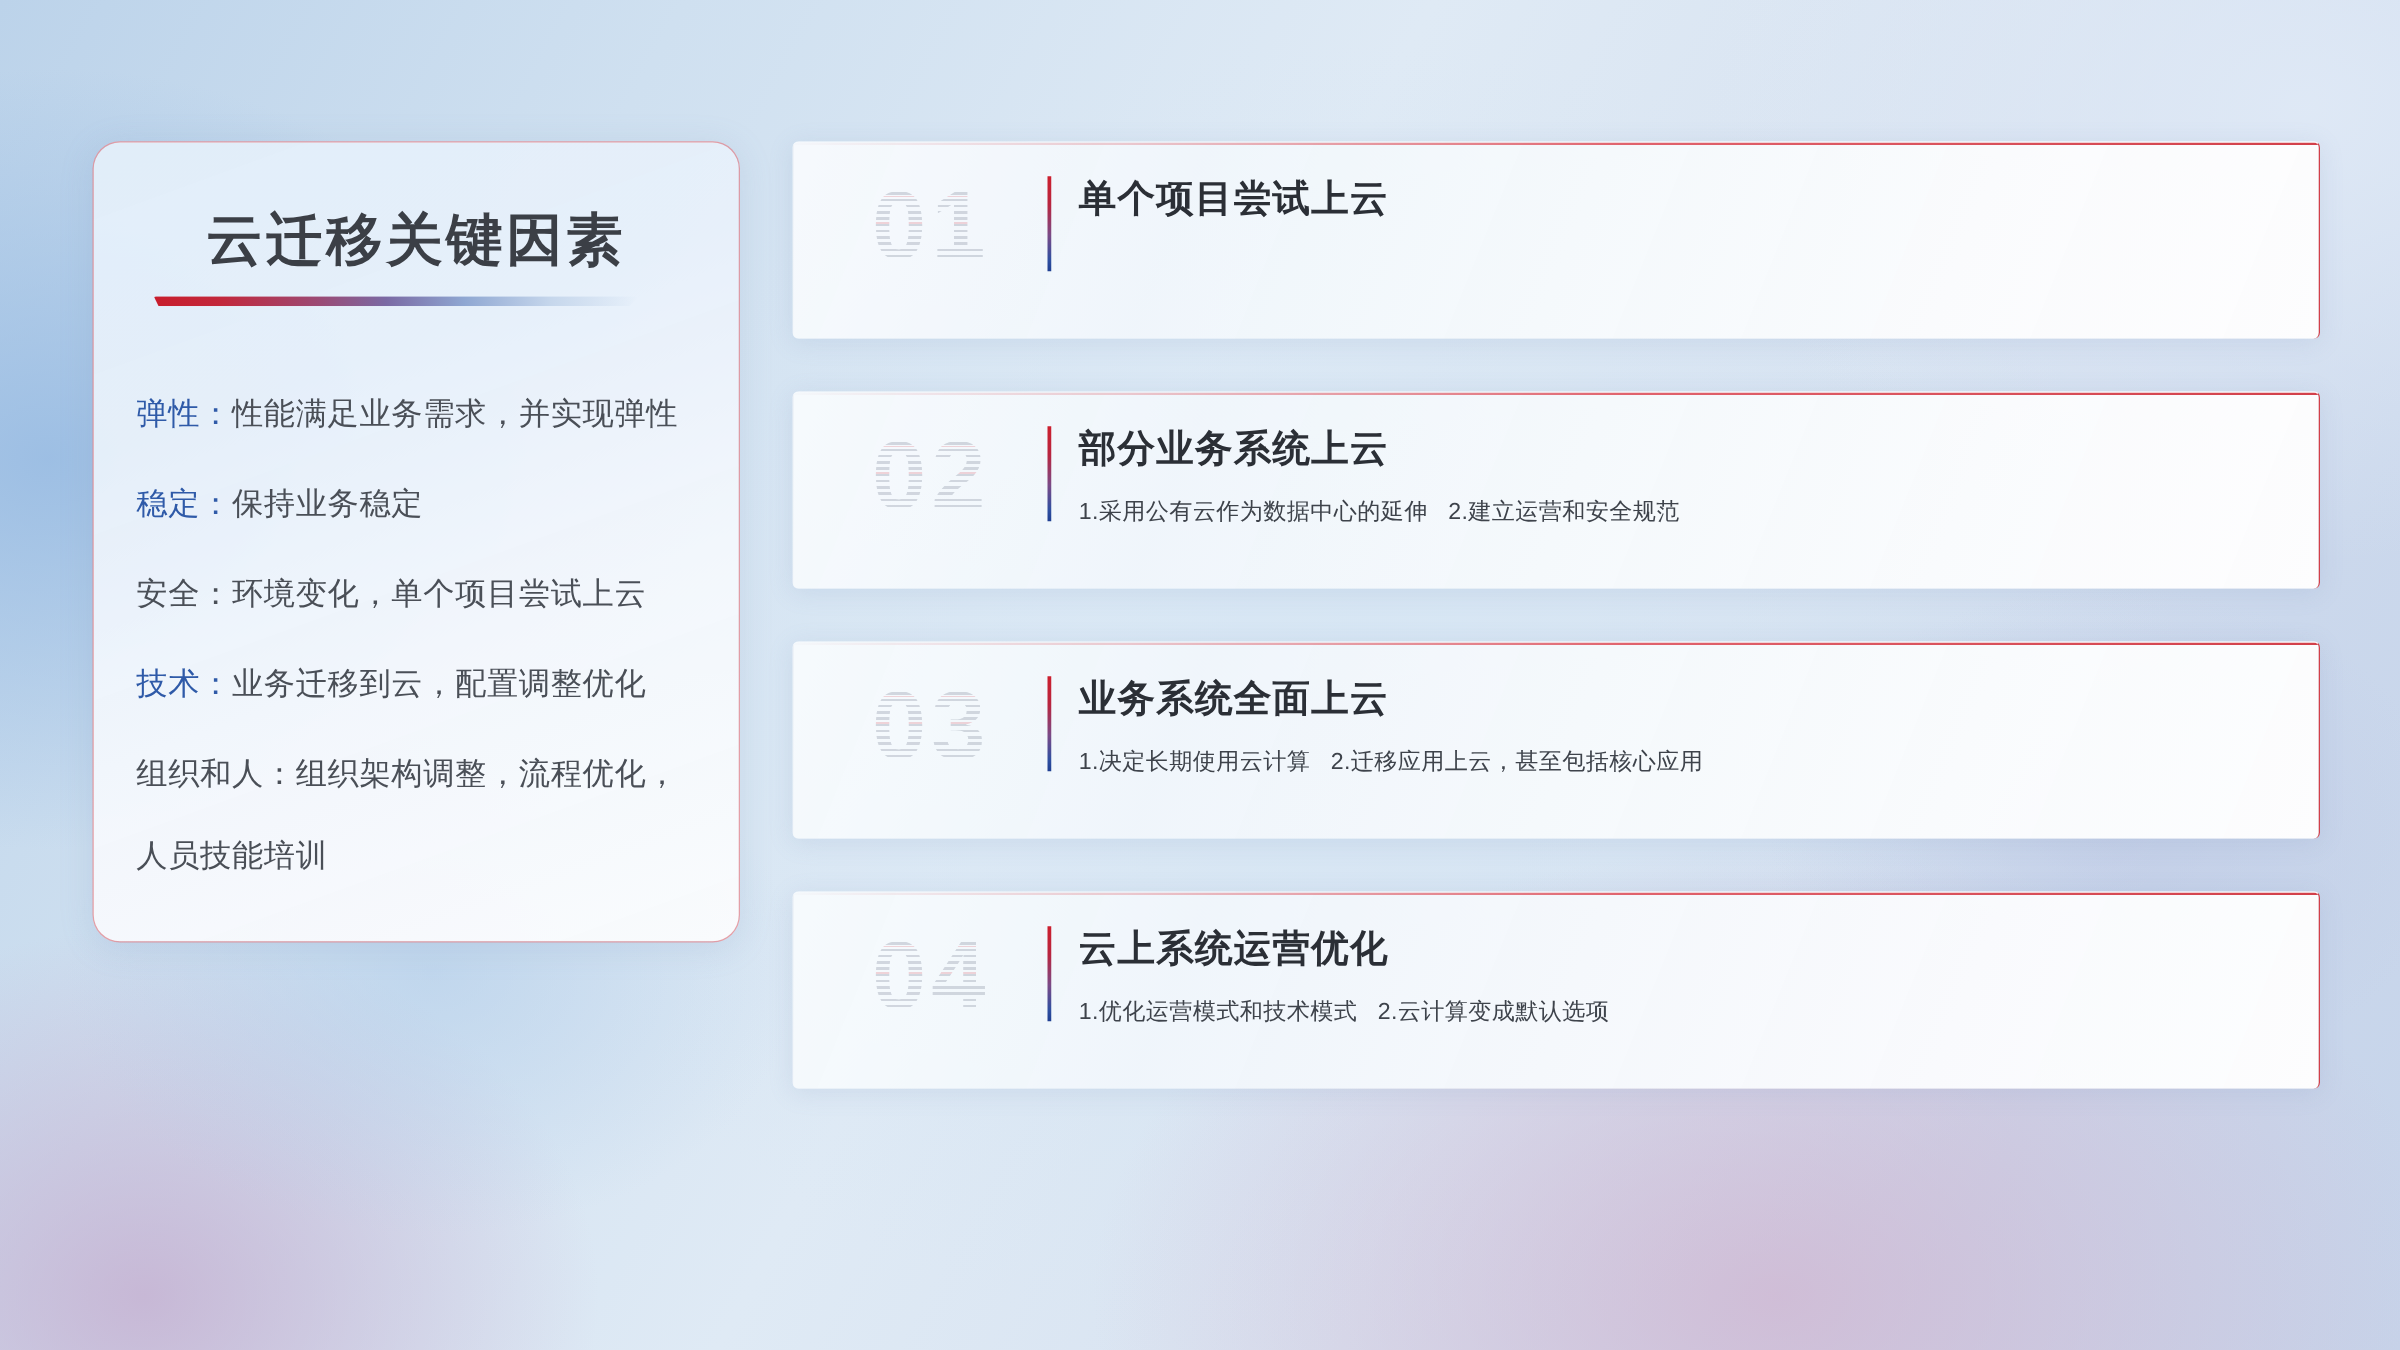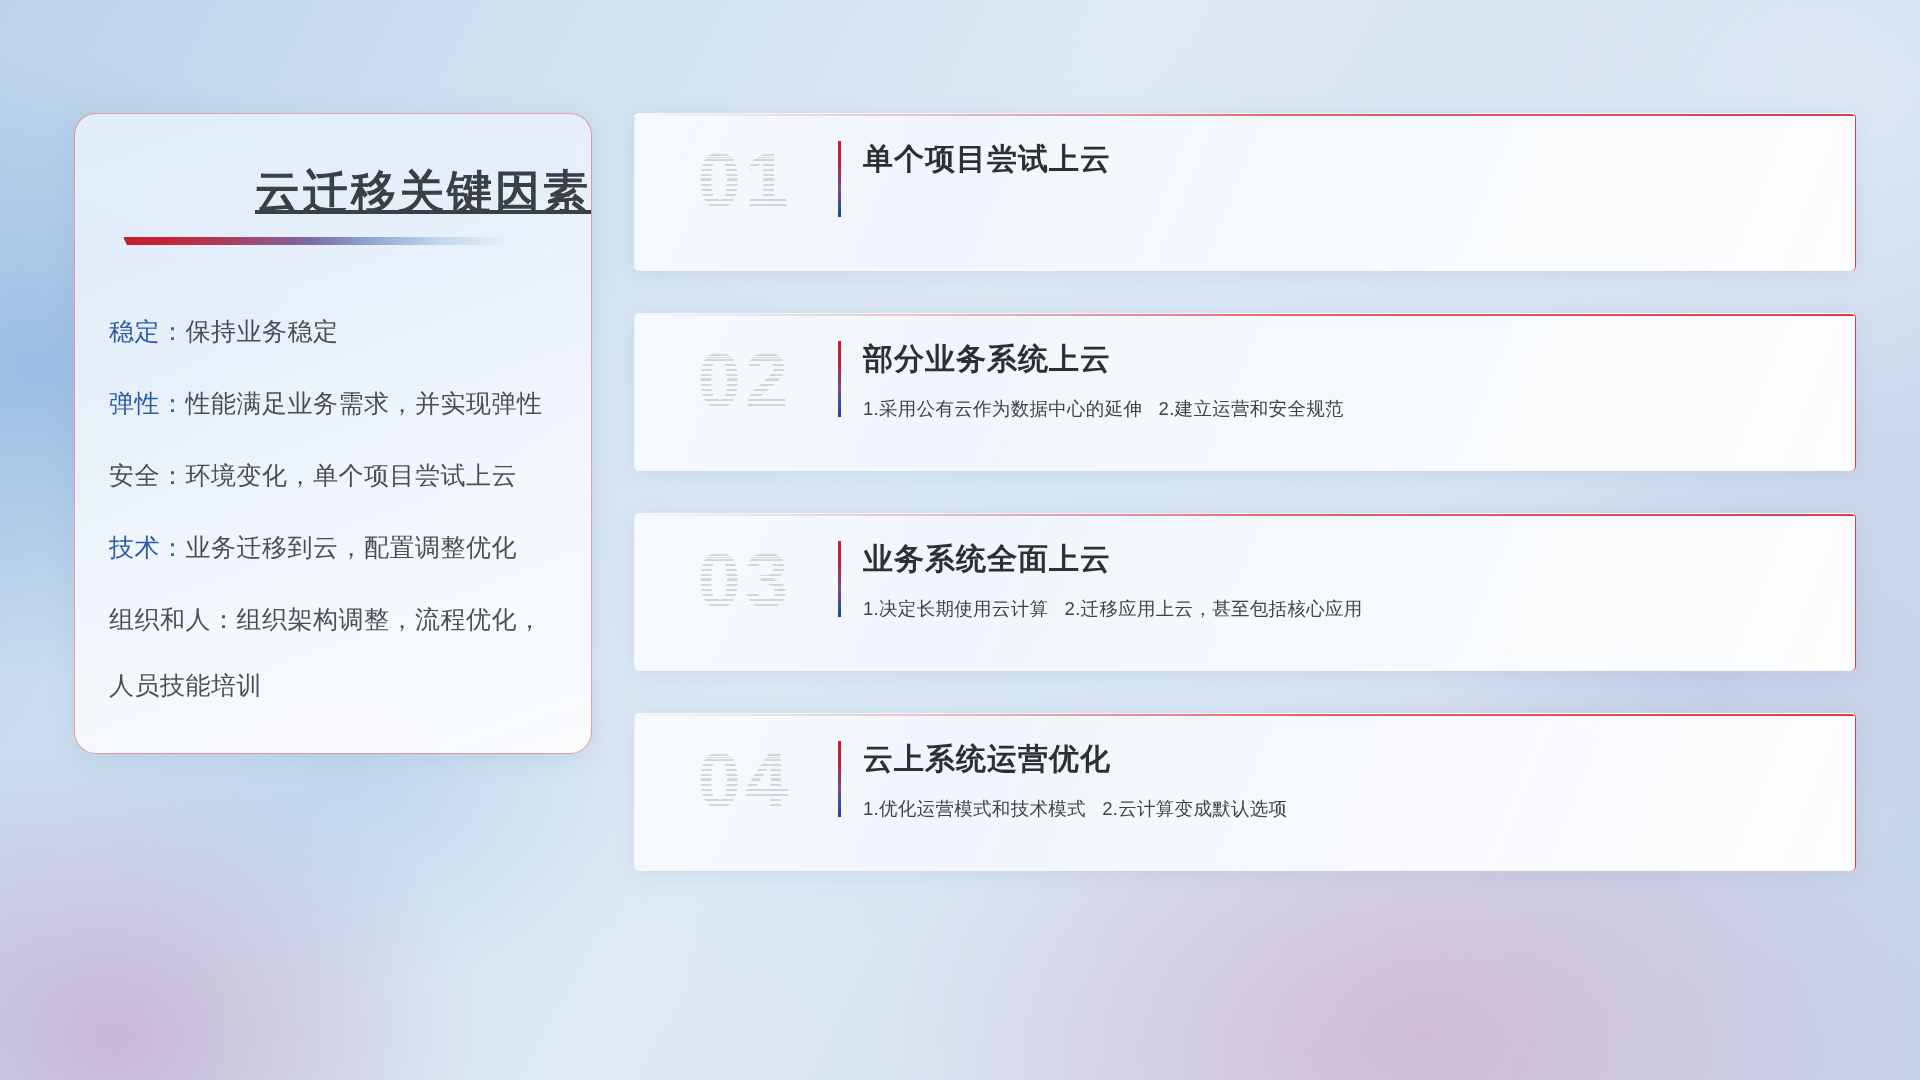--- a/index.html
+++ b/index.html
@@ -27,22 +27,22 @@
   
   .left-panel {
     position:absolute; left:74px; top:113px; width:518px; height:641px;
     border-radius:22px;
     background:linear-gradient(160deg, rgba(226,238,249,0.97) 0%, rgba(231,240,250,0.96) 30%, rgba(243,247,252,0.97) 62%, rgba(250,251,253,0.98) 100%);
     border:1.4px solid rgba(214,86,96,0.55);
     box-shadow:0 4px 26px rgba(120,150,190,0.18);
     overflow:hidden;
   }
   .panel-title {
-    position:absolute; left:0; right:0; top:48px; text-align:right;
-    font-size:45px; font-weight:700; color:#3b3f46; letter-spacing:3px;text-decoration:underline;
+    position:absolute; left:0; right:0; top:48px; text-align:center;
+    font-size:45px; font-weight:700; color:#3b3f46; letter-spacing:3px;
   }
   .panel-rule {
     position:absolute; left:48px; top:123px; width:388px; height:8px;
     background:linear-gradient(90deg, #c81d2c 0%, #c2283c 14%, #9b4a74 34%, #7a6aa4 48%, #8fa7d2 64%, #c6d7ec 82%, rgba(226,236,247,0) 100%);
     clip-path:polygon(0 0, 100% 0, 98% 100%, 1% 100%);
     border-radius:2px;
   }
   .kf-list { position:absolute; left:34px; top:205px; right:22px; }
   .kf-line {
     font-size:25px; color:#4a4f57; line-height:1.0;
@@ -105,24 +105,24 @@
 </head>
 <body>
 
 <div class="bg-wash"></div>
 
 <section class="left-panel">
   <h1 class="panel-title">云迁移关键因素</h1>
   <div class="panel-rule"></div>
   <div class="kf-list">
     <div class="kf-line">
-      <span class="kf-key">稳定：</span><span>保持业务稳定</span>
+      <span class="kf-key">弹性：</span><span>性能满足业务需求，并实现弹性</span>
     </div>
     <div class="kf-line">
-      <span class="kf-key">弹性：</span><span>性能满足业务需求，并实现弹性</span>
+      <span class="kf-key">稳定：</span><span>保持业务稳定</span>
     </div>
     <div class="kf-line">
       <span>安全：</span><span>环境变化，单个项目尝试上云</span>
     </div>
     <div class="kf-line">
       <span class="kf-key">技术：</span><span>业务迁移到云，配置调整优化</span>
     </div>
     <div class="kf-line wrapped">
       <span>组织和人：</span><span>组织架构调整，流程优化，</span>
     </div>

